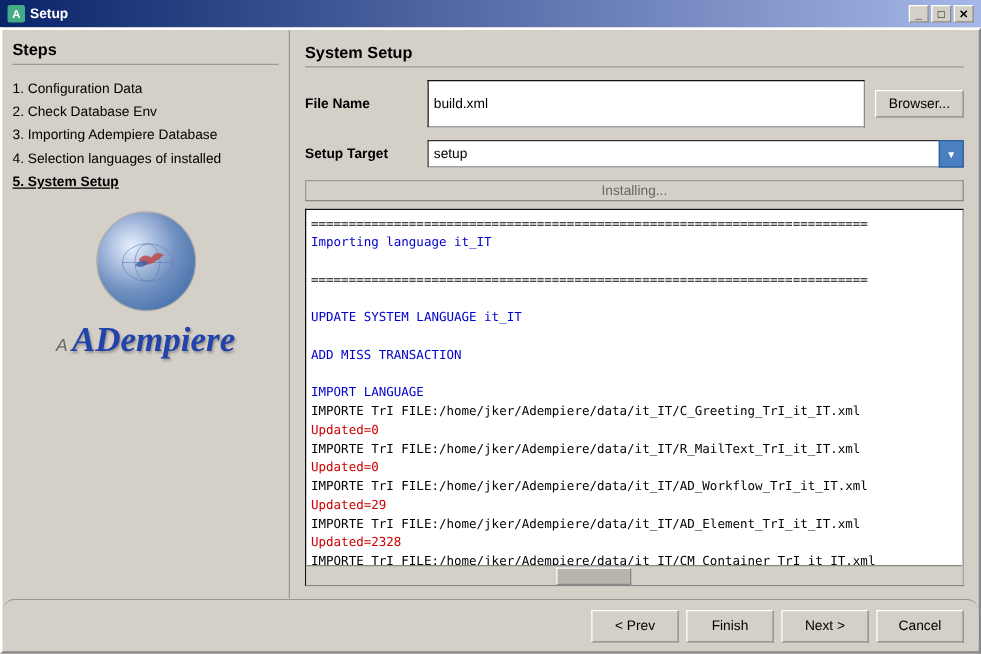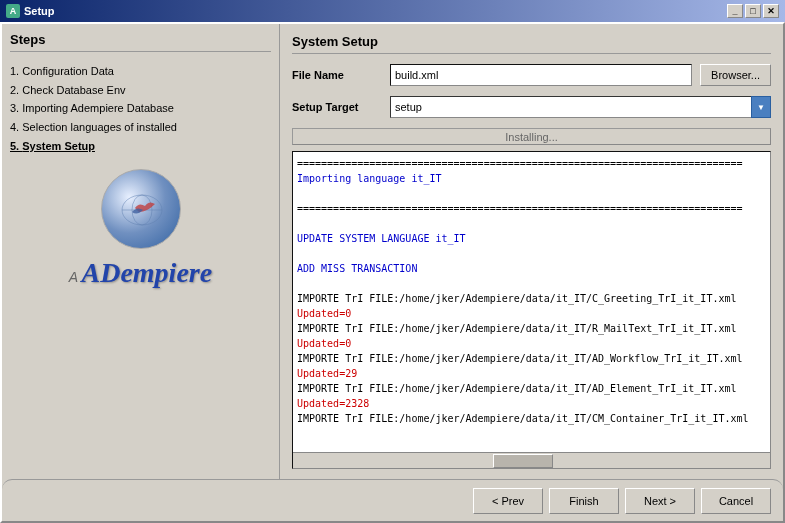--- a/index.html
+++ b/index.html
@@ -69,21 +69,21 @@
       flex-direction: column;
       overflow: hidden;
     }
     .dialog-content {
       display: flex;
       flex: 1;
       overflow: hidden;
     }
     
     .left-panel {
-      width: 278px;
+      width: 230px;
       background: #d4d0c8;
       border-right: 1px solid #999;
       padding: 8px;
       display: flex;
       flex-direction: column;
       gap: 6px;
     }
     .left-panel-title {
       font-weight: bold;
       font-size: 13px;
@@ -163,21 +163,21 @@
       margin-bottom: 4px;
     }
     .form-label {
       width: 90px;
       text-align: left;
       font-size: 11px;
       font-weight: bold;
     }
     .form-input {
       flex: 1;
-      height: 22px;
+      height: 38px;
       border: 1px inset #888;
       border-top-color: #666;
       border-left-color: #666;
       background: white;
       padding: 0 4px;
       font-size: 11px;
     }
     .browse-btn {
       height: 22px;
       padding: 2px 10px;
@@ -372,20 +372,21 @@
         <div class="log-area-scroll">
           <div class="log-line log-black">==========================================================================</div>
           <div class="log-line log-blue">Importing language it_IT</div>
           <div class="log-line log-black">&nbsp;</div>
           <div class="log-line log-black">==========================================================================</div>
           <div class="log-line log-black">&nbsp;</div>
           <div class="log-line log-blue">UPDATE SYSTEM LANGUAGE it_IT</div>
           <div class="log-line log-black">&nbsp;</div>
           <div class="log-line log-blue">ADD MISS TRANSACTION</div>
           <div class="log-line log-black">&nbsp;</div>
+          <div class="log-line log-blue">IMPORT LANGUAGE</div>
           <div class="log-line log-black">IMPORTE TrI FILE:/home/jker/Adempiere/data/it_IT/C_Greeting_TrI_it_IT.xml</div>
           <div class="log-line log-red">Updated=0</div>
           <div class="log-line log-black">IMPORTE TrI FILE:/home/jker/Adempiere/data/it_IT/R_MailText_TrI_it_IT.xml</div>
           <div class="log-line log-red">Updated=0</div>
           <div class="log-line log-black">IMPORTE TrI FILE:/home/jker/Adempiere/data/it_IT/AD_Workflow_TrI_it_IT.xml</div>
           <div class="log-line log-red">Updated=29</div>
           <div class="log-line log-black">IMPORTE TrI FILE:/home/jker/Adempiere/data/it_IT/AD_Element_TrI_it_IT.xml</div>
           <div class="log-line log-red">Updated=2328</div>
           <div class="log-line log-black">IMPORTE TrI FILE:/home/jker/Adempiere/data/it_IT/CM_Container_TrI_it_IT.xml</div>
         </div>

